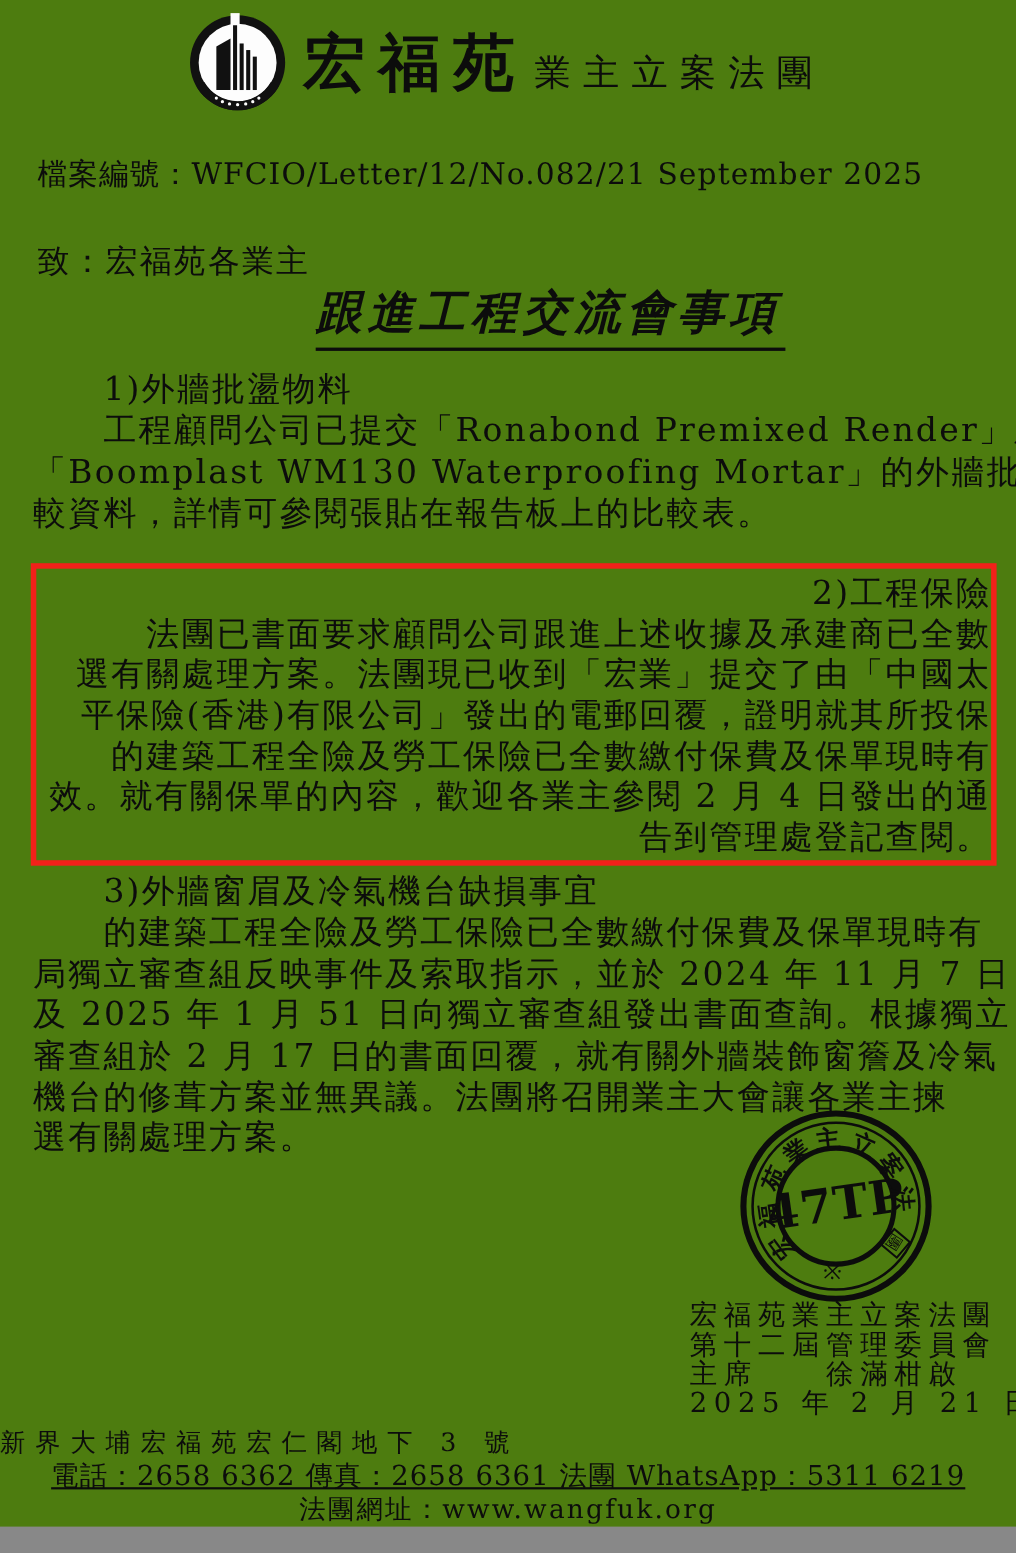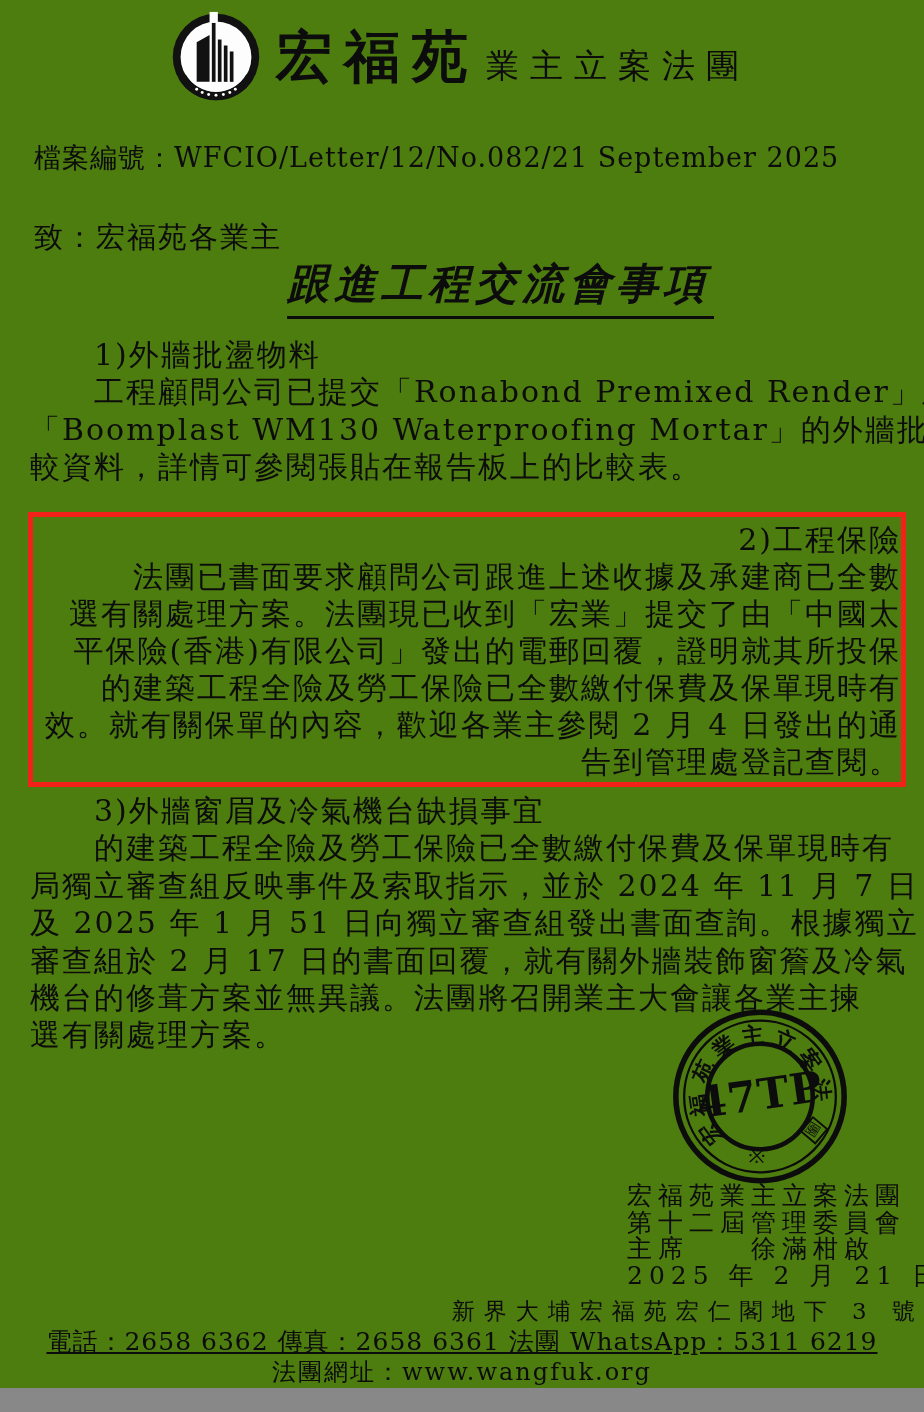--- a/index.html
+++ b/index.html
@@ -27,21 +27,21 @@
   .s1 { left:30px; top:336px; }
   .box { left:28px; top:512px; width:858px; border:5px solid #f2211a; padding:4px 0 2px 10px;text-align:right; }
   .box .ln { line-height:37px; }
   .s3 { left:30px; top:792px; }
 
   
   .stamp { position:absolute; left:661px; top:1004px; }
   .signature { position:absolute; left:627px; top:1183px; font-size:25px; line-height:26.5px; letter-spacing:6px; }
 
   
-  .footer-address { position:absolute; top:1296px; left:0; width:100%; text-align:right; font-size:23px; letter-spacing:9px; }
+  .footer-address { position:absolute; top:1296px; left:0; width:100%; text-align:left; font-size:23px; letter-spacing:9px; }
   .footer-contact { position:absolute; top:1325px; left:0; width:100%; text-align:center; font-size:25px; letter-spacing:1px;text-decoration:underline; }
   .footer-site    { position:absolute; top:1356px; left:0; width:100%; text-align:center; font-size:24px; letter-spacing:2px; }
 
   svg text { font-family:"DejaVu Serif","Liberation Serif",serif; fill:#0c0c0c; }
 </style>
 </head>
 <body>
 
 <div class="page">
 

